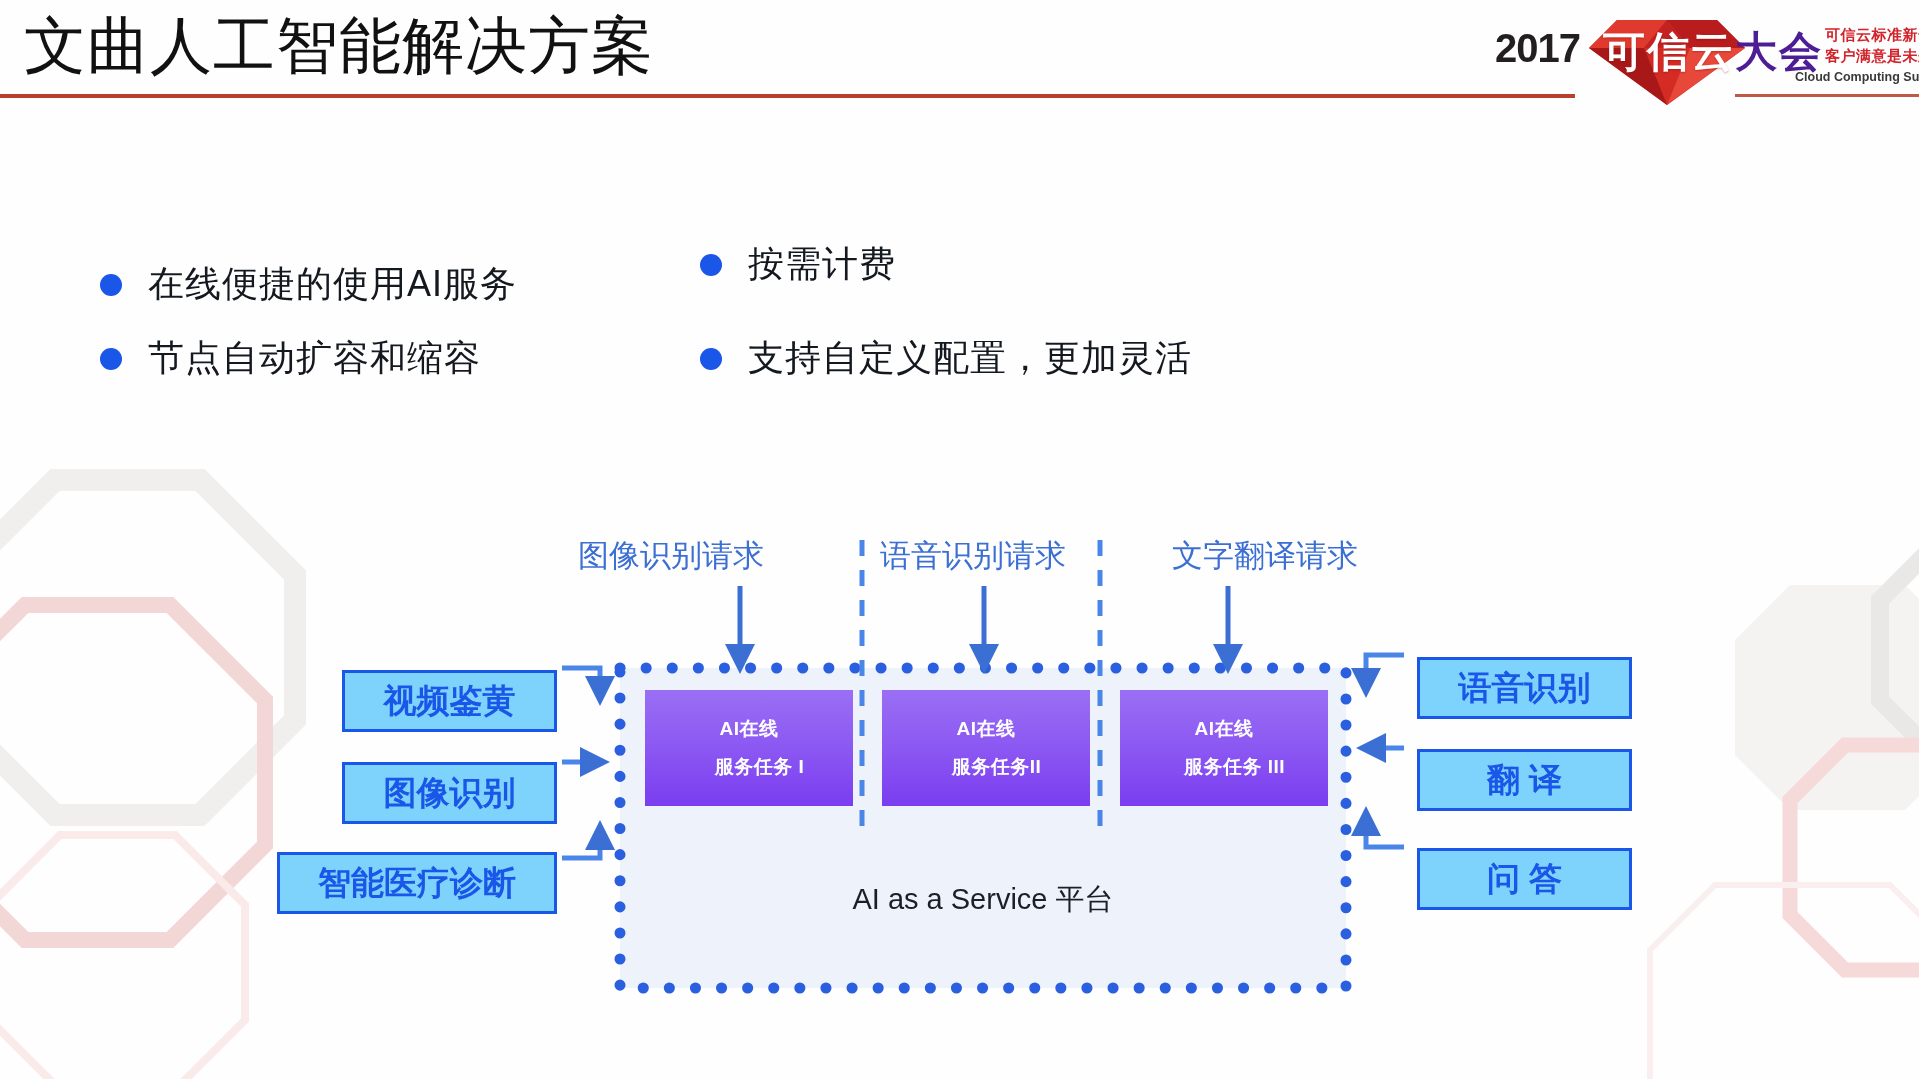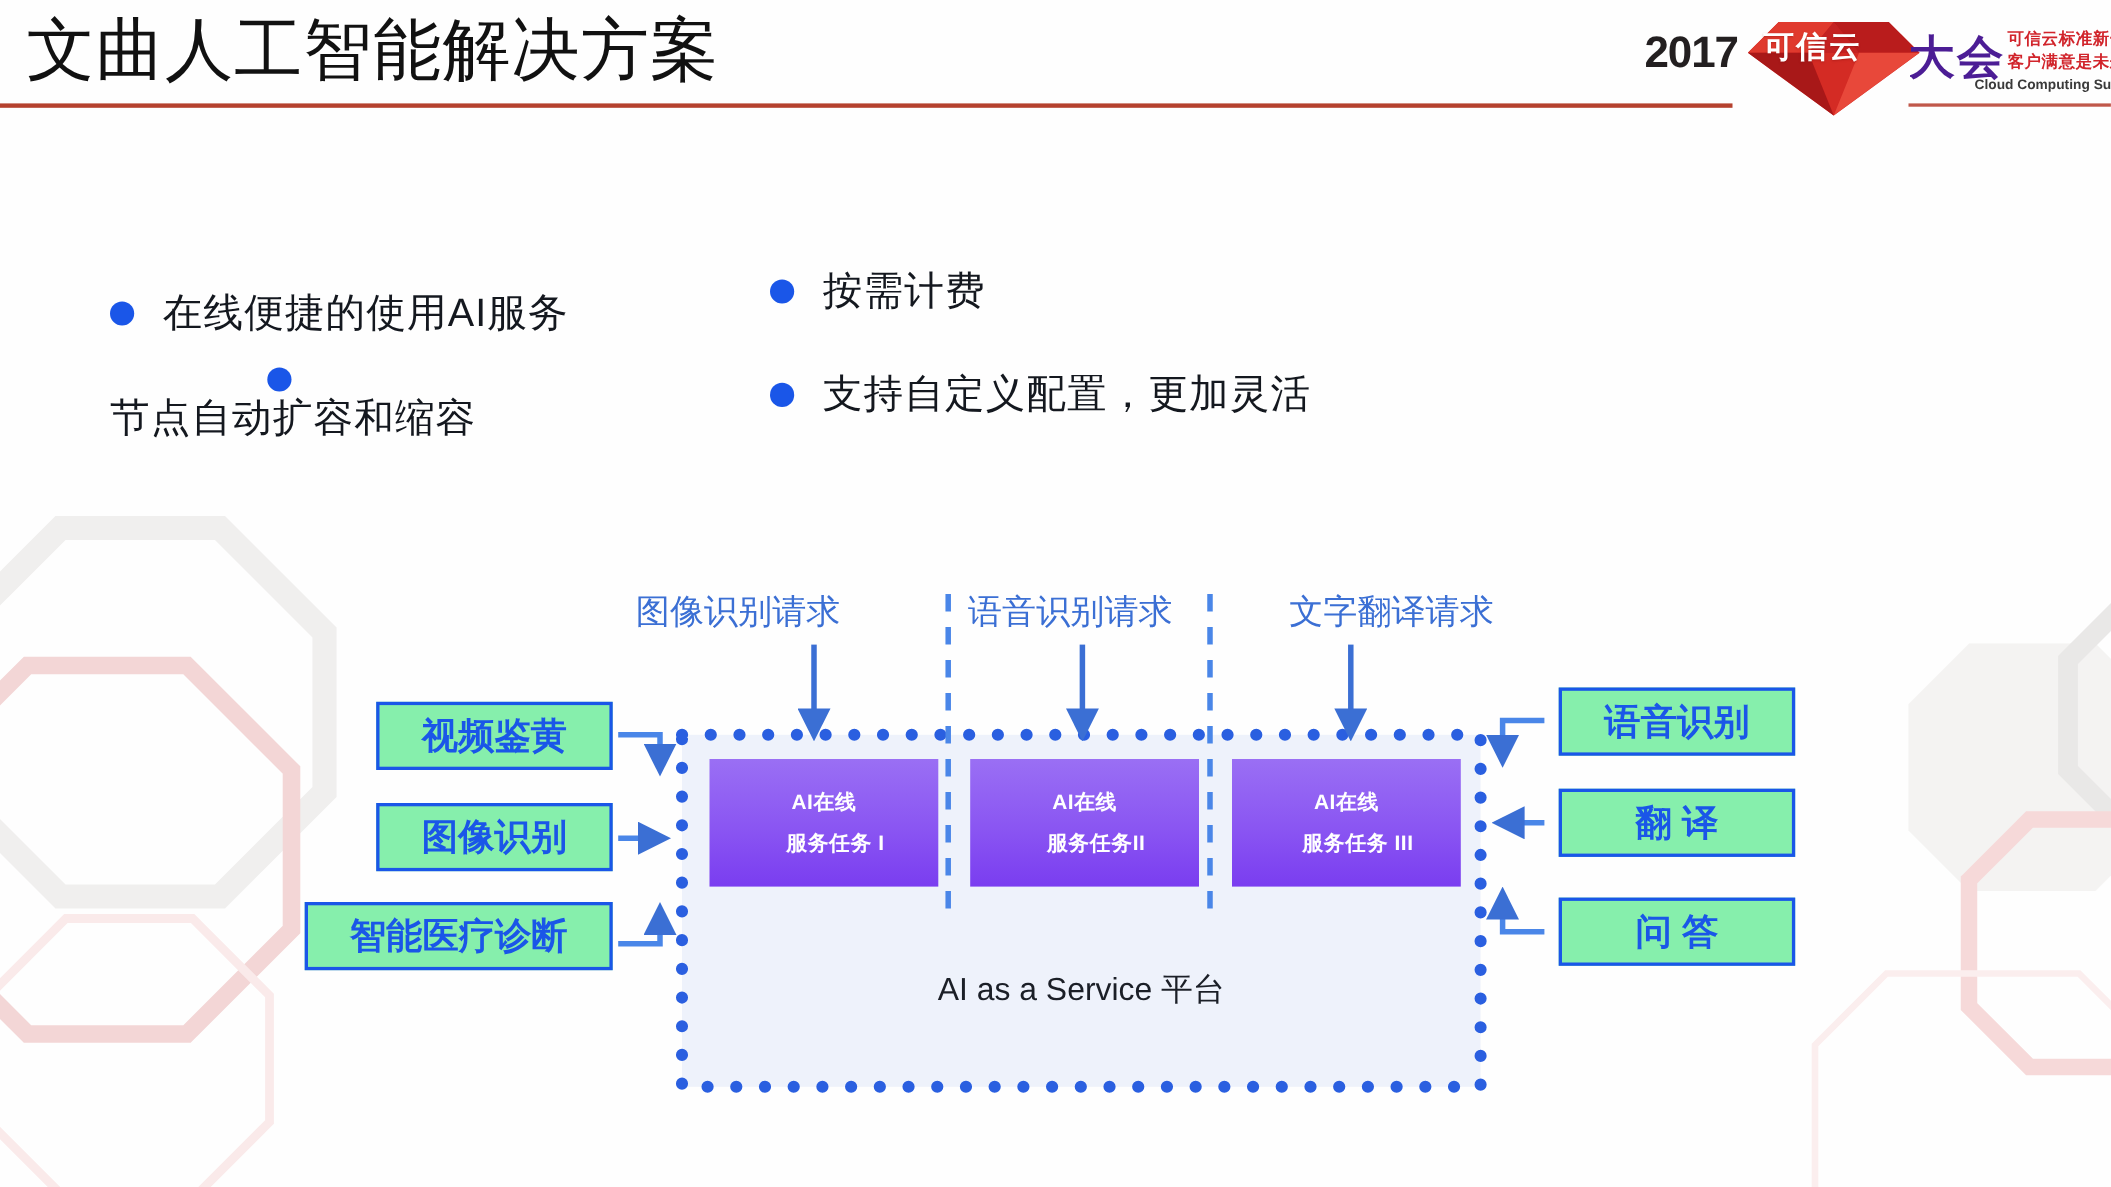--- a/index.html
+++ b/index.html
@@ -25,21 +25,21 @@
   .rule-right{position:absolute;left:1735px;top:94px;width:184px;height:3px;background:#c0584a;}
 
   
   .logo{position:absolute;right:14px;top:0px;width:410px;height:106px;}
   .logo-year{
     position:absolute;left:0px;top:26px;font-size:40px;color:#231f20;
     font-weight:bold;letter-spacing:-1px;
   }
   .gem{position:absolute;left:92px;top:6px;width:160px;height:100px;}
   .logo-cn{
-    position:absolute;left:108px;top:24px;font-size:28px;font-weight:bold;
+    position:absolute;left:108px;top:24px;font-size:42px;font-weight:bold;
     color:#ffffff;letter-spacing:2px;text-shadow:0 1px 2px rgba(120,10,10,.35);
     white-space:nowrap;
   }
   .logo-cn2{
     position:absolute;left:240px;top:24px;font-size:42px;font-weight:bold;
     color:#4c1d95;letter-spacing:2px;white-space:nowrap;
   }
   .logo-tag1,.logo-tag2{
     position:absolute;left:330px;font-size:15px;font-weight:bold;color:#d1242b;
     white-space:nowrap;letter-spacing:.5px;
@@ -54,21 +54,21 @@
   
   .bullets{position:absolute;left:0;top:0;width:100%;z-index:3;}
   .bullet{position:absolute;display:flex;align-items:center;white-space:nowrap;}
   .dot{
     width:22px;height:22px;border-radius:50%;background:#1a56e8;
     display:inline-block;margin-right:26px;flex:0 0 auto;
   }
   .btext{font-size:36px;color:#14181f;letter-spacing:1px;}
   .b-r1c1{left:100px;top:240px;margin-top:20px;}
   .b-r1c2{left:700px;top:240px;}
-  .b-r2c1{left:100px;top:334px;flex-direction:column;}
+  .b-r2c1{left:100px;top:334px;}
   .b-r2c2{left:700px;top:334px;}
 
   
   .diagram{position:absolute;left:0;top:0;width:1894px;height:1079px;z-index:2;}
 
   .req-label{
     position:absolute;font-size:31px;color:#3b6fd4;white-space:nowrap;
   }
   .req1{left:578px;top:535px;}
   .req2{left:880px;top:535px;}
@@ -93,23 +93,23 @@
   }
   .task .l1{font-size:19px;font-weight:bold;letter-spacing:.5px;}
   .task .l2{font-size:19px;font-weight:bold;letter-spacing:.5px;margin-left:21px;}
   .task1{left:645px;}
   .task2{left:882px;}
   .task3{left:1120px;}
 
   
   .sbox{
     position:absolute;box-sizing:border-box;
-    border:3px solid #1a56e8;background:#86efac;
+    border:3px solid #1a56e8;background:#7dd3fc;
     display:flex;align-items:center;justify-content:center;
-    color:#1a56e8;font-weight:bold;white-space:nowrap;
+    color:#1a56e8;font-weight:bold;white-space:nowrap;margin-top:32px;
   }
   .lbox{width:215px;height:62px;font-size:33px;}
   .l1{left:342px;top:638px;}
   .l2{left:342px;top:730px;}
   .l3{left:277px;top:820px;width:280px;}
   .rbox{width:215px;height:62px;font-size:33px;}
   .r1{left:1417px;top:625px;}
   .r2{left:1417px;top:717px;}
   .r3{left:1417px;top:816px;}
 

